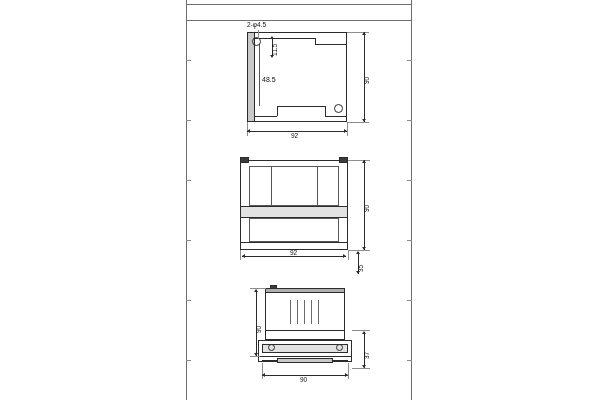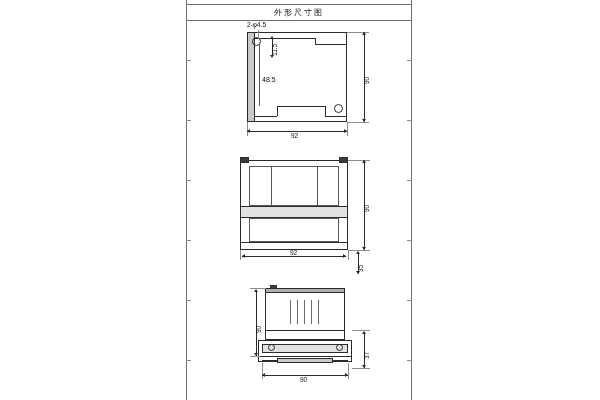--- a/index.html
+++ b/index.html
@@ -134,21 +134,20 @@
 </head>
 <body>
 
 <div id="page">
 
   <div class="frame-line frame-vert-left"></div>
   <div class="frame-line frame-vert-right"></div>
   <div class="frame-line frame-top"></div>
   <div class="frame-line frame-title-rule"></div>
 
-  <div class="title-text">外形尺寸图</div>
 
   <div class="tick" style="left:186px; top:60px;"></div>
   <div class="tick" style="left:186px; top:120px;"></div>
   <div class="tick" style="left:186px; top:180px;"></div>
   <div class="tick" style="left:186px; top:240px;"></div>
   <div class="tick" style="left:186px; top:300px;"></div>
   <div class="tick" style="left:186px; top:360px;"></div>
   <div class="tick" style="left:407px; top:60px;"></div>
   <div class="tick" style="left:407px; top:120px;"></div>
   <div class="tick" style="left:407px; top:180px;"></div>

